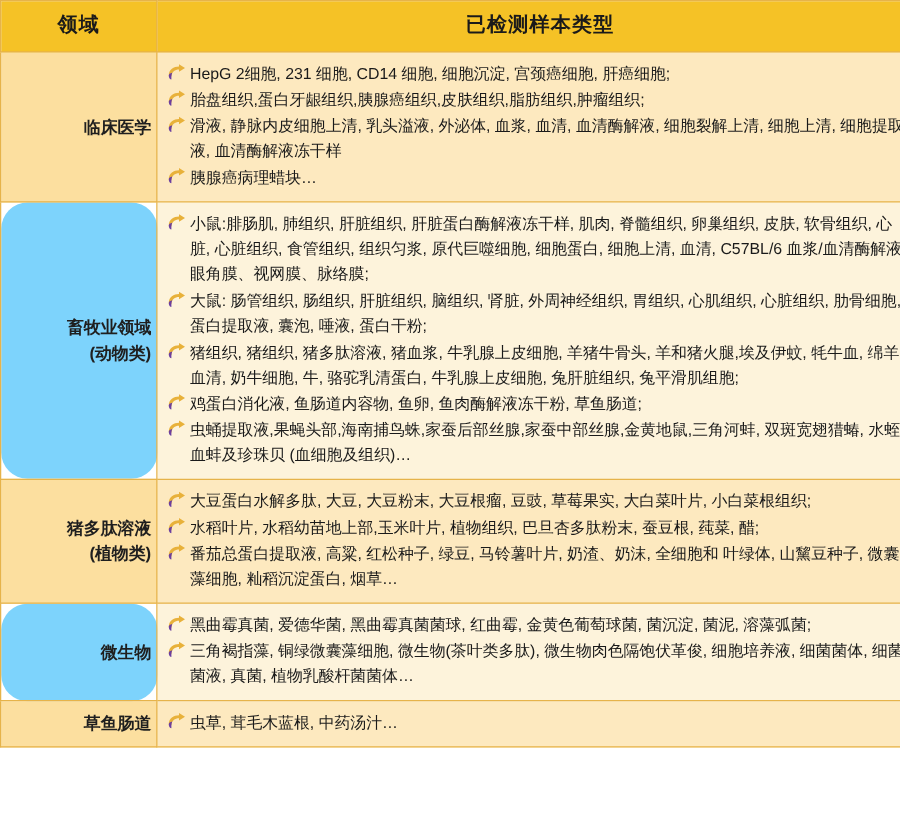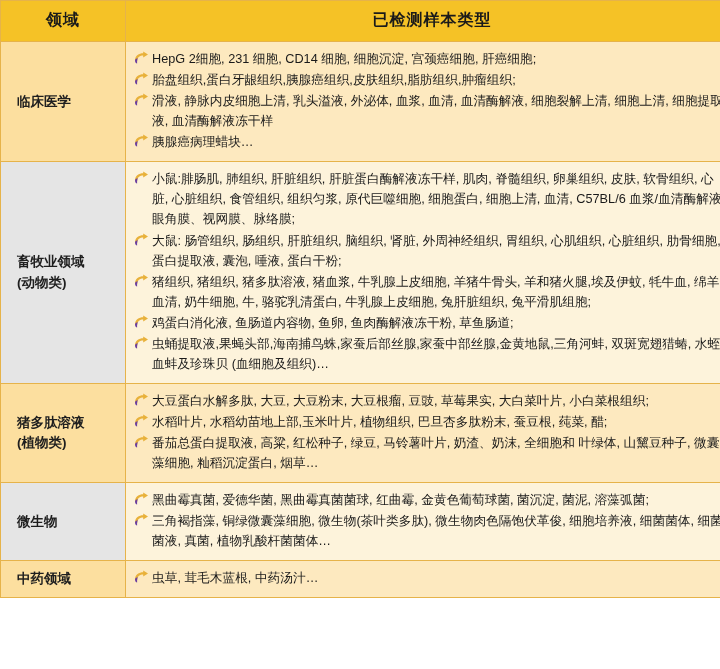--- a/index.html
+++ b/index.html
@@ -36,38 +36,38 @@
     letter-spacing: 1px;
     padding: 9px 4px 10px 4px;
     text-align: center;
     border: 1px solid #e0a92f;
   }
   th.col-domain { width: 116px; }
   th.col-types { width: 604px; }
 
   td.domain-cell {
     width: 116px;
-    text-align: left;
+    text-align: right;
     font-size: 13.5px;
     font-weight: bold;
     color: #1f1f1f;
     line-height: 1.5;
-    padding: 4px 16px;
+    padding: 4px 4px;
   }
   td.types-cell {
     padding: 7px 10px 8px 8px;
     font-size: 12.7px;
     color: #1a1a1a;
     line-height: 1.58;
   }
   
   tr.tint-a td { background: #fde9bf; }
   tr.tint-b td { background: #fdf3db; }
   tr.tint-a td.domain-cell { background: #fcdf9f; }
-  tr.tint-b td.domain-cell { background: #e5e5e5; }
+  tr.tint-b td.domain-cell { background: #7dd3fc; border-radius: 21px; }
 
   .entry {
     display: flex;
     align-items: flex-start;
     margin: 0 0 1px 0;
   }
   .entry .bullet {
     flex: 0 0 auto;
     width: 15px;
     margin-right: 3px;
@@ -245,21 +245,21 @@
                   <path d="M1 9.5 C1 4.5 5 2.2 9.2 2.2 L9.2 0.4 L14 3.4 L9.2 6.4 L9.2 4.6 C5.9 4.6 3.4 6.3 3.1 10.2 Z" fill="#e8b13a"></path>
                   <path d="M1 9.5 C1 11.3 2.1 12.4 3.1 12.6 L3.1 10.2 C3.2 9.0 3.4 8.0 3.8 7.2 C2.2 7.6 1 8.3 1 9.5 Z" fill="#6b3fa0"></path>
                 </svg>
               </span>
               <span class="etext">三角褐指藻, 铜绿微囊藻细胞, 微生物(茶叶类多肽), 微生物肉色隔饱伏革俊, 细胞培养液, 细菌菌体, 细菌菌液, 真菌, 植物乳酸杆菌菌体…</span>
             </div>
           </td>
         </tr>
         <tr class="tint-a">
           <td class="domain-cell">
-            <span class="domain-line">中药领域</span>
+            <span class="domain-line">草鱼肠道</span>
           </td>
           <td class="types-cell">
             <div class="entry">
               <span class="bullet">
                 <svg width="15" height="13" viewBox="0 0 15 13" xmlns="http://www.w3.org/2000/svg">
                   <path d="M1 9.5 C1 4.5 5 2.2 9.2 2.2 L9.2 0.4 L14 3.4 L9.2 6.4 L9.2 4.6 C5.9 4.6 3.4 6.3 3.1 10.2 Z" fill="#e8b13a"></path>
                   <path d="M1 9.5 C1 11.3 2.1 12.4 3.1 12.6 L3.1 10.2 C3.2 9.0 3.4 8.0 3.8 7.2 C2.2 7.6 1 8.3 1 9.5 Z" fill="#6b3fa0"></path>
                 </svg>
               </span>
               <span class="etext">虫草, 茸毛木蓝根, 中药汤汁…</span>

